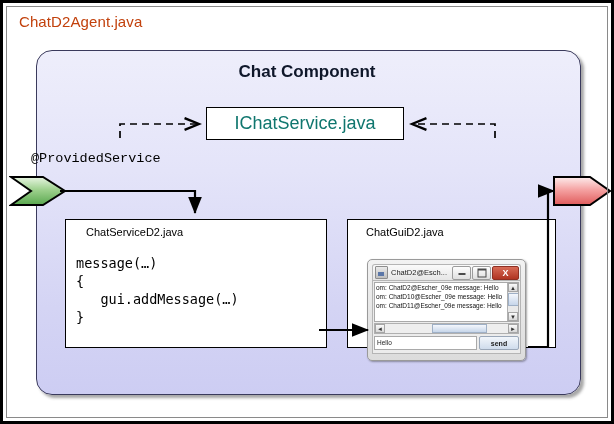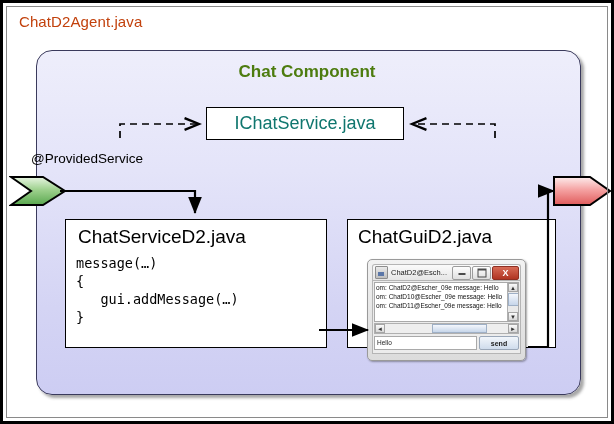--- a/index.html
+++ b/index.html
@@ -15,47 +15,47 @@
   #diagram-title{position:absolute;left:16px;top:10px;font-size:15px;color:#c2410c;
          letter-spacing:.1px;white-space:nowrap;}
 
   
   #component-box{position:absolute;left:33px;top:47px;width:545px;height:345px;
          box-sizing:border-box;border:1.5px solid #3a3a5c;border-radius:16px;
          background:linear-gradient(to bottom,#eeeefb 0%,#e4e4f9 35%,#d4d4f4 75%,#cdcdf3 100%);
          box-shadow:3px 3px 3px rgba(60,60,60,.45);}
 
   #component-title{position:absolute;left:0;top:59px;width:614px;text-align:center;
-         font-size:17px;font-weight:bold;color:#4d7c0f;}
+         font-size:17px;font-weight:bold;color:#0f172a;}
   
   #component-title{left:-3px;}
 
   
   #iface-box{position:absolute;left:203px;top:104px;width:198px;height:33px;
          box-sizing:border-box;background:#ffffff;border:1.6px solid #000;
          display:flex;align-items:center;justify-content:center;
          font-size:18px;color:#0f766e;}
 
   
-  .anno{position:absolute;font-family:Liberation Sans, sans-serif;
+  .anno{position:absolute;font-family:Liberation Mono, monospace;
         font-size:13.5px;color:#000;white-space:nowrap;}
   #anno-provided{left:28px;top:148px;}
   #anno-required{left:413px;top:148px;}
 
   
   #port-provided{position:absolute;left:6px;top:172px;width:60px;height:32px;}
   #port-required{position:absolute;left:549px;top:172px;width:60px;height:32px;}
 
   
   .inner-box{position:absolute;background:#ffffff;border:1.5px solid #000;box-sizing:border-box;}
   #svc-box{left:62px;top:216px;width:262px;height:129px;}
   #gui-box{left:344px;top:216px;width:209px;height:129px;}
 
-  .box-title{position:absolute;left:0;top:6px;width:100%;text-align:center;
-        font-size:19px;color:#000;}
+  .box-title{position:absolute;left:8px;top:6px;width:100%;text-align:center;
+        font-size:11px;color:#000;}
   #svc-box .box-title{text-align:left;padding-left:12px;width:auto;}
   #gui-box .box-title{text-align:left;padding-left:10px;width:auto;}
 
   .code{position:absolute;left:10px;top:32px;
         font-family:"DejaVu Sans Mono","Liberation Mono",monospace;
         font-size:13.5px;line-height:18px;color:#000;white-space:pre;}
 
   
   #chat-window{position:absolute;left:364px;top:256px;width:159px;height:102px;
         box-sizing:border-box;border:1px solid #9a9a9a;border-radius:5px;

